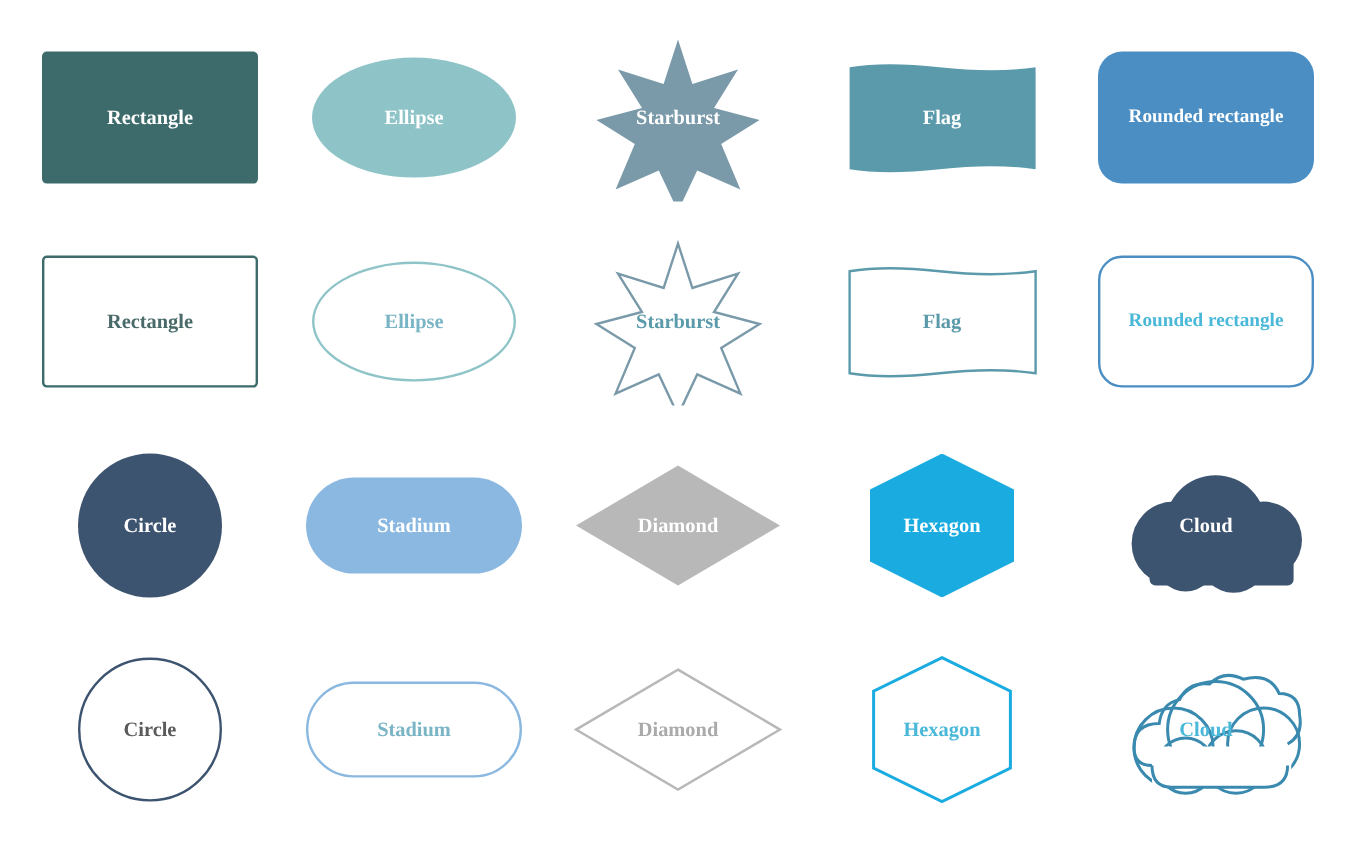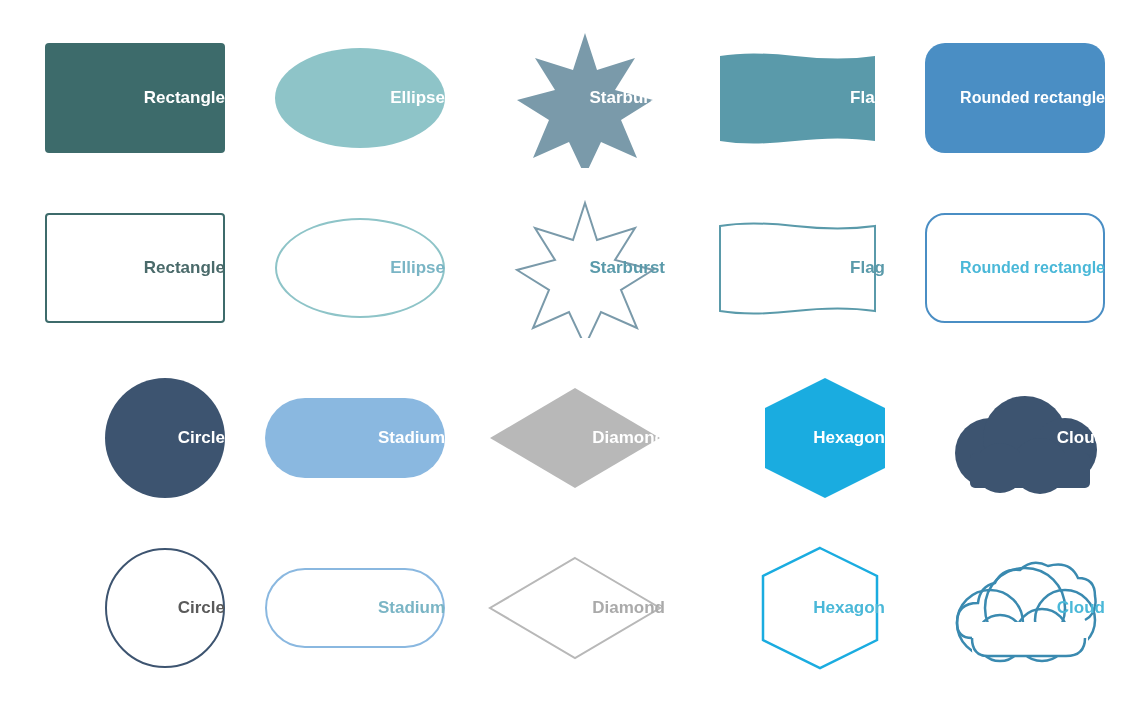--- a/index.html
+++ b/index.html
@@ -16,22 +16,23 @@
     .grid {
       display: grid;
       grid-template-columns: repeat(5, 200px);
       grid-template-rows: repeat(4, 160px);
       gap: 10px 20px;
       padding: 20px;
     }
     .cell {
       display: flex;
       align-items: center;
-      justify-content: flex-end;
+      justify-content: center;
       position: relative;
+      font-family: Liberation Serif, serif;
     }
     .shape-label {
       position: absolute;
       color: white;
       font-weight: 700;
       font-size: 17px;
       text-align: center;
       pointer-events: none;
       z-index: 2;
       line-height: 1.2;

